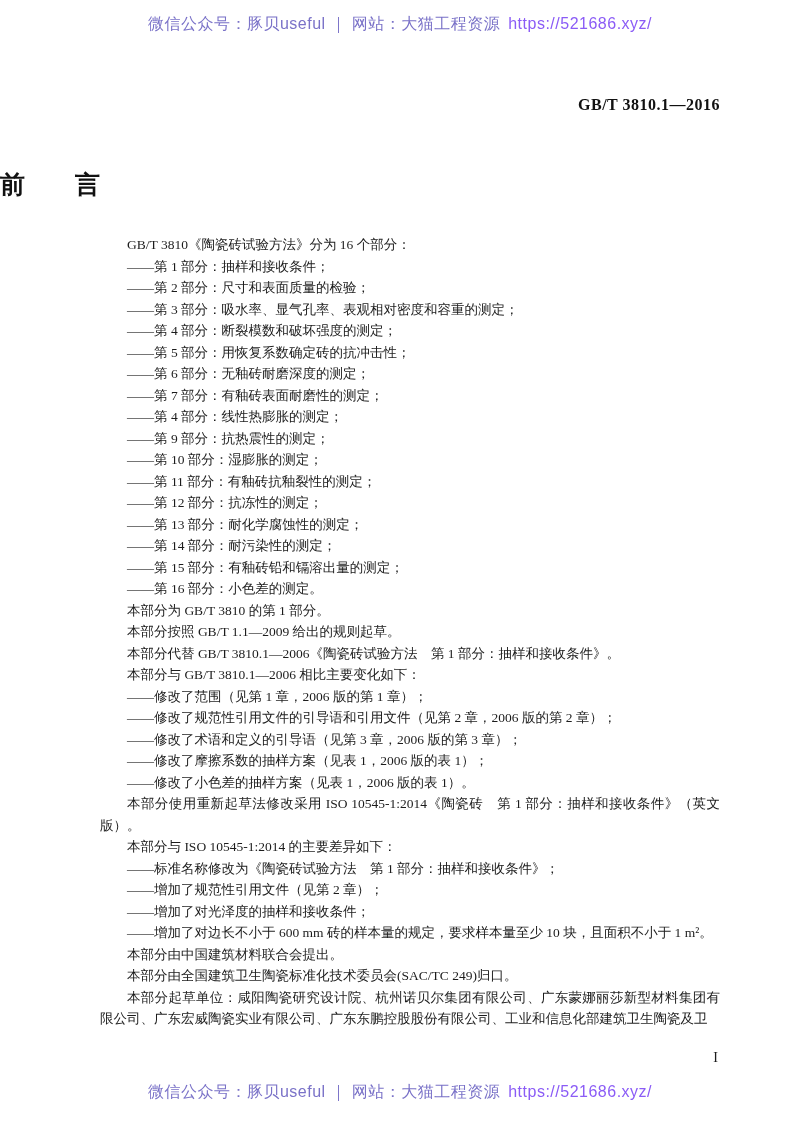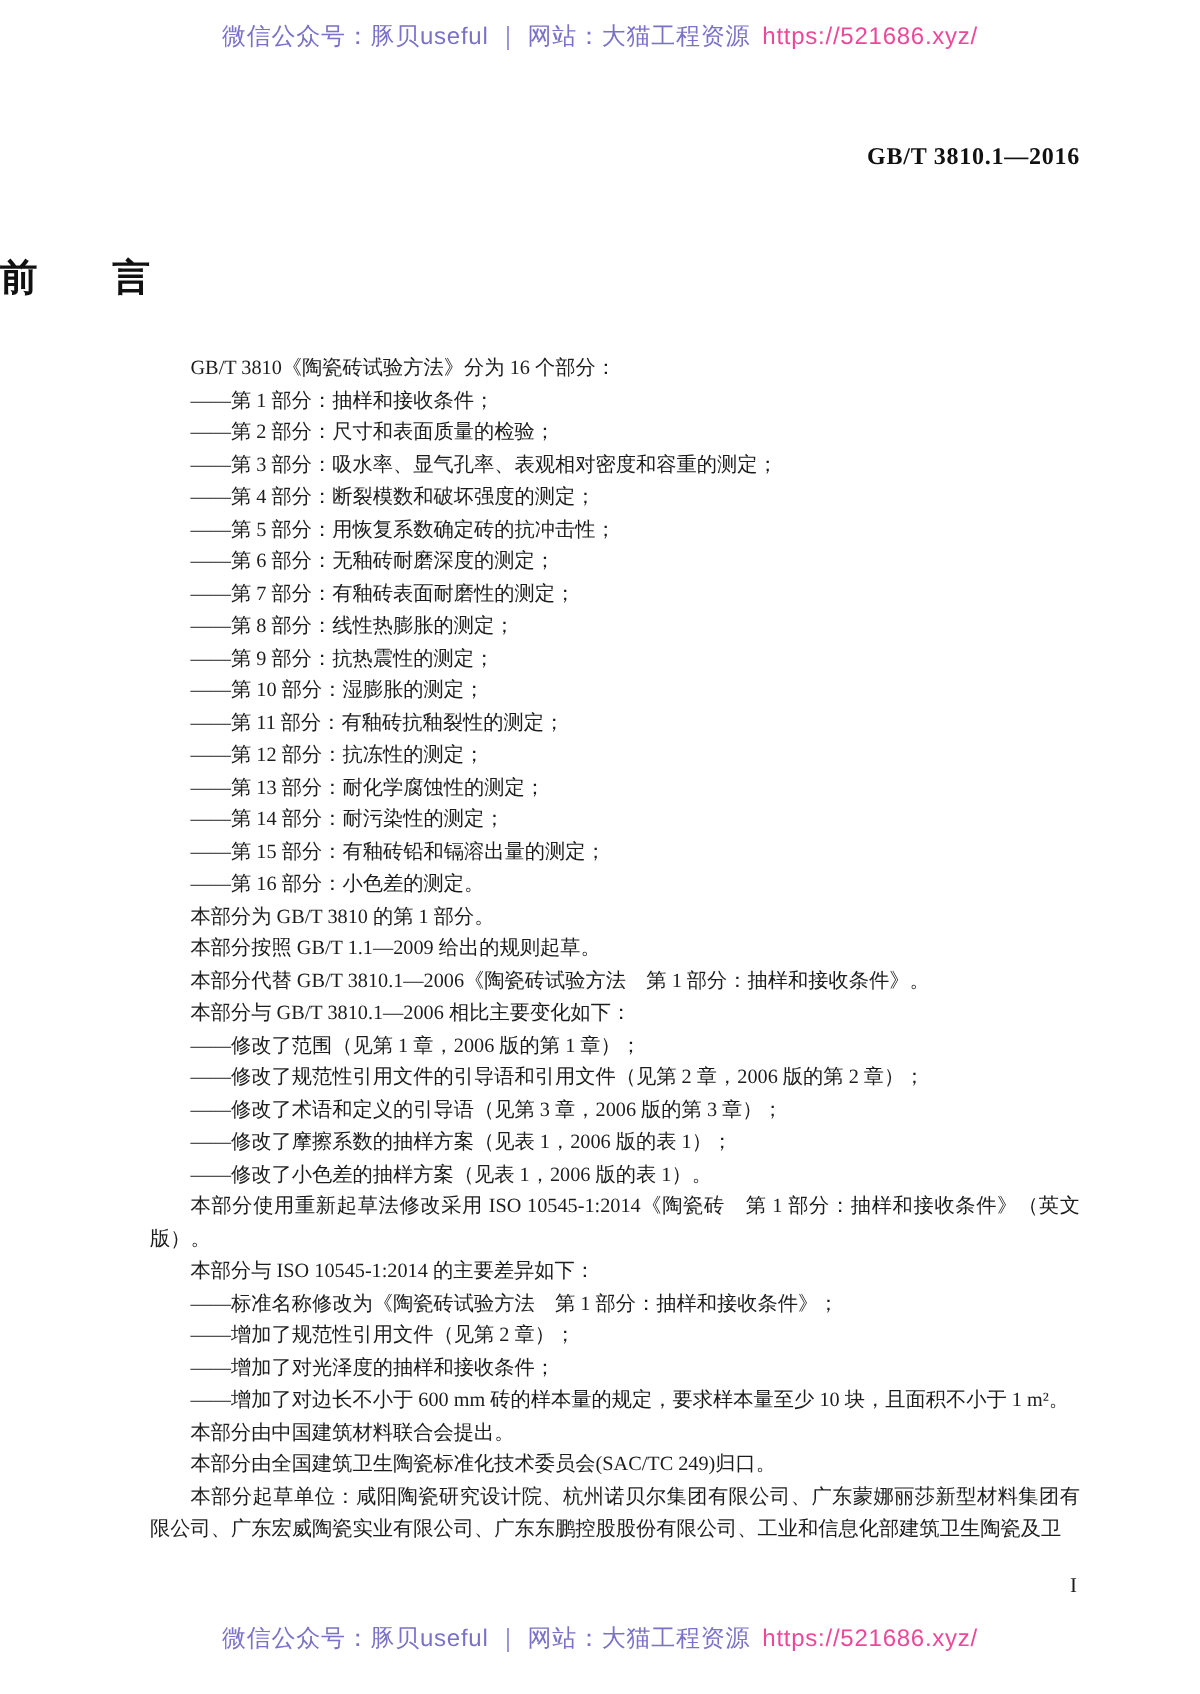--- a/index.html
+++ b/index.html
@@ -20,21 +20,21 @@
     width: 100%;
     text-align: center;
     font-family: "Liberation Sans", "DejaVu Sans", sans-serif;
     font-size: 16px;
     letter-spacing: 0.5px;
     color: #7a72c8;
     white-space: nowrap;
   }
   .wm-top { top: 14px; }
   .wm-bottom { top: 1082px; }
-  .wm-link { margin-left: 8px; color: #ec4899; text-decoration: none; cursor: pointer; }
+  .wm-link { margin-left: 8px; color: #8b5cf6; text-decoration: none; cursor: pointer; }
   .std-code {
     position: absolute;
     top: 96px;
     right: 80px;
     font-family: Liberation Serif, serif;
     font-weight: bold;
     font-size: 16px;
     color: #111111;
     letter-spacing: 0.5px;
   }
@@ -82,21 +82,21 @@
 
   <div class="doc-body">
       <p>GB/T 3810《陶瓷砖试验方法》分为 16 个部分：</p>
       <p>——第 1 部分：抽样和接收条件；</p>
       <p>——第 2 部分：尺寸和表面质量的检验；</p>
       <p>——第 3 部分：吸水率、显气孔率、表观相对密度和容重的测定；</p>
       <p>——第 4 部分：断裂模数和破坏强度的测定；</p>
       <p>——第 5 部分：用恢复系数确定砖的抗冲击性；</p>
       <p>——第 6 部分：无釉砖耐磨深度的测定；</p>
       <p>——第 7 部分：有釉砖表面耐磨性的测定；</p>
-      <p>——第 8 部分：线性热膨胀的测定；</p>
+      <p>——第 4 部分：线性热膨胀的测定；</p>
       <p>——第 9 部分：抗热震性的测定；</p>
       <p>——第 10 部分：湿膨胀的测定；</p>
       <p>——第 11 部分：有釉砖抗釉裂性的测定；</p>
       <p>——第 12 部分：抗冻性的测定；</p>
       <p>——第 13 部分：耐化学腐蚀性的测定；</p>
       <p>——第 14 部分：耐污染性的测定；</p>
       <p>——第 15 部分：有釉砖铅和镉溶出量的测定；</p>
       <p>——第 16 部分：小色差的测定。</p>
       <p>本部分为 GB/T 3810 的第 1 部分。</p>
       <p>本部分按照 GB/T 1.1—2009 给出的规则起草。</p>

